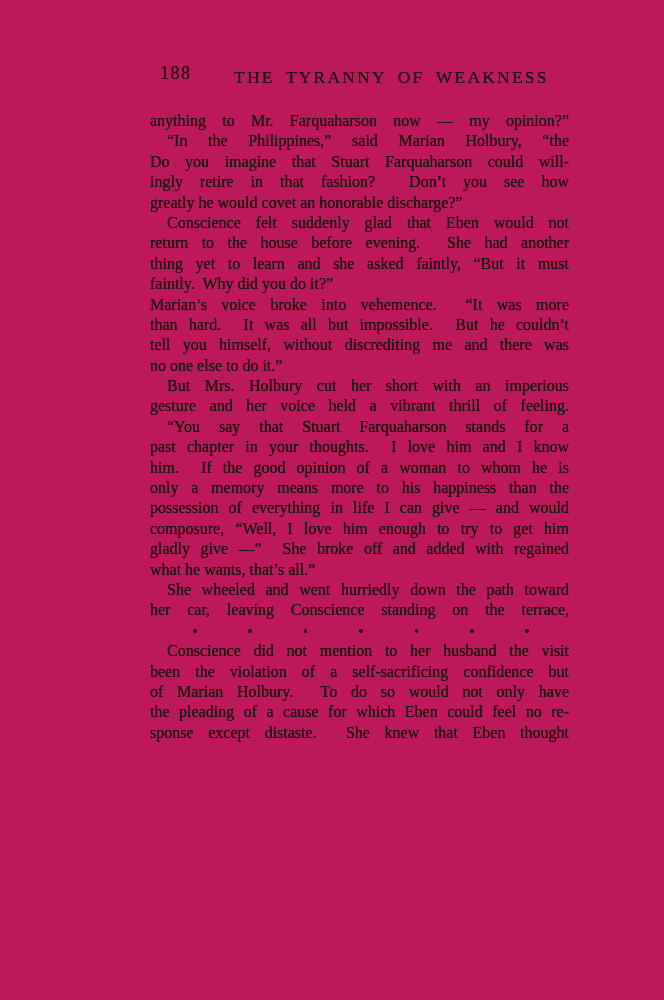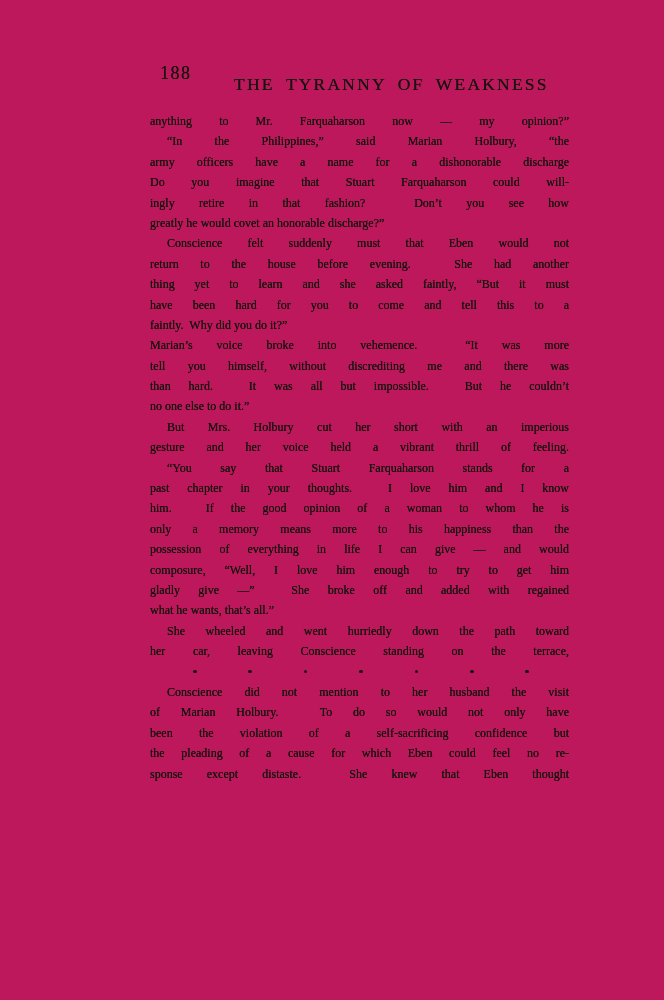--- a/index.html
+++ b/index.html
@@ -28,34 +28,34 @@
     position: absolute;
     left: 10px;
     top: 0;
     font-size: 18px;
     letter-spacing: 1.5px;
     text-shadow: 0 0 0.3px currentColor;
   }
   .running-title {
     position: absolute;
     left: 84px;
-    top: 11px;
+    top: 4px;
     font-size: 17.5px;
     letter-spacing: 2.2px;
     word-spacing: 5px;
     white-space: nowrap;
     text-shadow: 0 0 0.3px currentColor;
   }
   
   .page-body {
     position: absolute;
     top: 111px;
     left: 150px;
     width: 419px;
-    font-size: 12px;
+    font-size: 16px;
     line-height: 20.4px;
     text-shadow: 0 0 0.3px currentColor;
   }
   .line {
     text-align: justify;
     text-align-last: left;
     white-space: pre-wrap;
     height: 20.4px;
     overflow: visible;
   }
@@ -86,32 +86,30 @@
 
 <div class="scan-page" style="background: #be185d; color: rgb(24, 20, 15);">
   <header class="page-header">
     <span class="page-number">188</span>
     <span class="running-title">THE TYRANNY OF WEAKNESS</span>
   </header>
 
   <main class="page-body">
       <div class="line fill">anything to Mr. Farquaharson now — my opinion?”</div>
       <div class="line fill indent">“In the Philippines,” said Marian Holbury, “the</div>
-      <div class="line fill">army officers have a name for a dishonorable discharge</div>
       <div class="line fill">Do you imagine that Stuart Farquaharson could will-</div>
       <div class="line fill">ingly retire in that fashion?  Don’t you see how</div>
       <div class="line">greatly he would covet an honorable discharge?”</div>
-      <div class="line fill indent">Conscience felt suddenly must that Eben would not</div>
+      <div class="line fill indent">Conscience felt suddenly glad that Eben would not</div>
       <div class="line fill">return to the house before evening.  She had another</div>
       <div class="line fill">thing yet to learn and she asked faintly, “But it must</div>
-      <div class="line fill">have been hard for you to come and tell this to a</div>
       <div class="line">faintly.  Why did you do it?”</div>
       <div class="line fill">Marian’s voice broke into vehemence.  “It was more</div>
+      <div class="line fill">than hard.  It was all but impossible.  But he couldn’t</div>
       <div class="line fill">tell you himself, without discrediting me and there was</div>
-      <div class="line fill">than hard.  It was all but impossible.  But he couldn’t</div>
       <div class="line">no one else to do it.”</div>
       <div class="line fill indent">But Mrs. Holbury cut her short with an imperious</div>
       <div class="line fill">gesture and her voice held a vibrant thrill of feeling.</div>
       <div class="line fill indent">“You say that Stuart Farquaharson stands for a</div>
       <div class="line fill">past chapter in your thoughts.  I love him and I know</div>
       <div class="line fill">him.  If the good opinion of a woman to whom he is</div>
       <div class="line fill">only a memory means more to his happiness than the</div>
       <div class="line fill">possession of everything in life I can give — and would</div>
       <div class="line fill">composure, “Well, I love him enough to try to get him</div>
       <div class="line fill">gladly give —”  She broke off and added with regained</div>
@@ -121,18 +119,18 @@
       <div class="dots-row">
         <span class="dot"></span>
         <span class="dot"></span>
         <span class="dot"></span>
         <span class="dot"></span>
         <span class="dot"></span>
         <span class="dot"></span>
         <span class="dot"></span>
       </div>
       <div class="line fill indent">Conscience did not mention to her husband the visit</div>
+      <div class="line fill">been the violation of a self-sacrificing confidence but</div>
       <div class="line fill">of Marian Holbury.  To do so would not only have</div>
-      <div class="line fill">been the violation of a self-sacrificing confidence but</div>
       <div class="line fill">the pleading of a cause for which Eben could feel no re-</div>
       <div class="line fill">sponse except distaste.  She knew that Eben thought</div>
     </main>
 </div>
 
 </body></html>

